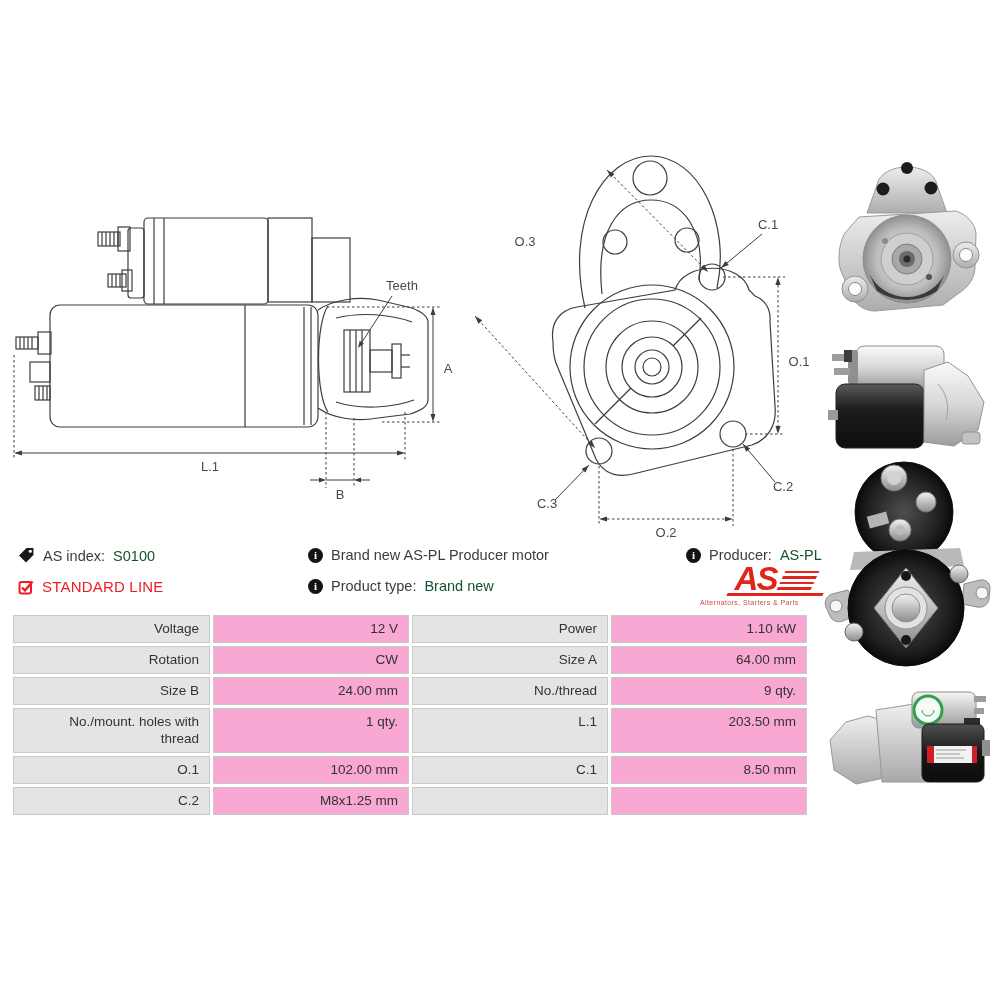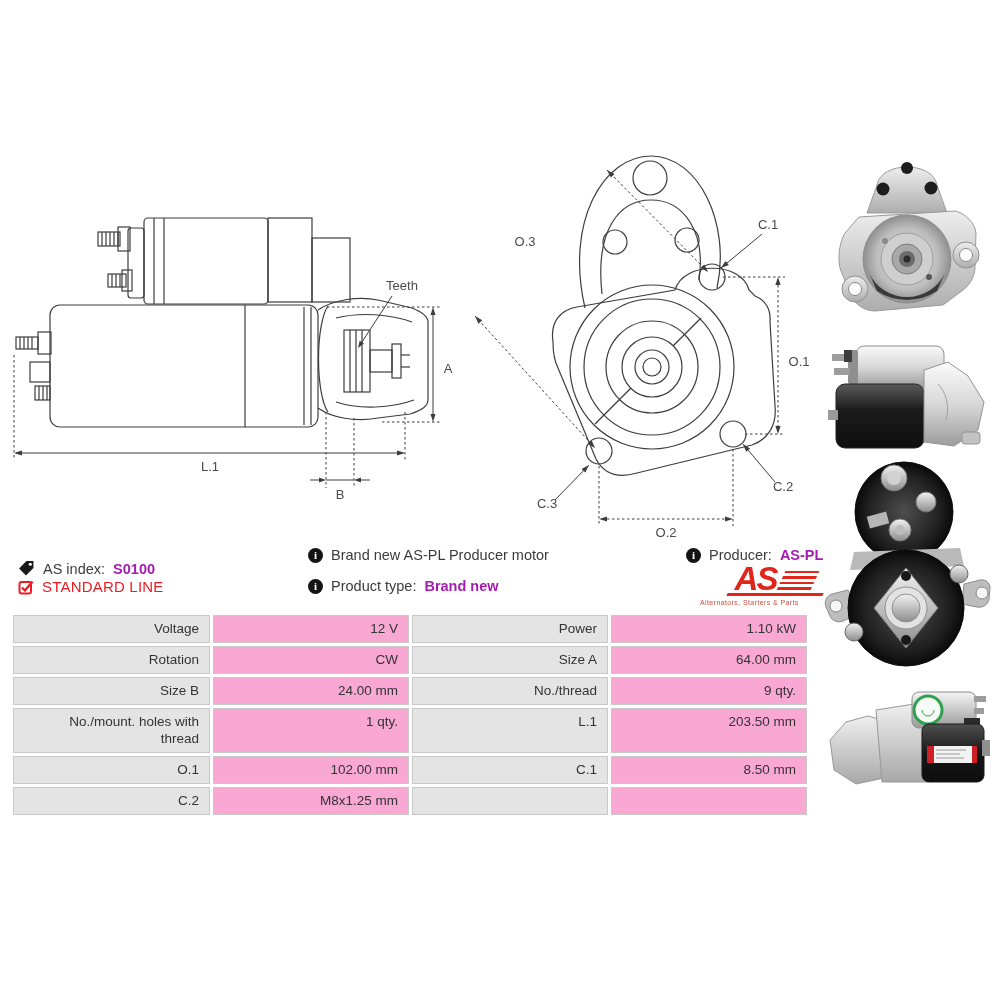--- a/index.html
+++ b/index.html
@@ -3,21 +3,21 @@
 <meta charset="utf-8">
 <style>
   html,body{margin:0;padding:0;background:#fff;}
   #canvas{position:relative;width:1000px;height:1000px;background:#ffffff;
           font-family:"Liberation Sans",sans-serif;overflow:hidden;}
   .abs{position:absolute;}
 
   
   .info-item{position:absolute;display:flex;align-items:center;gap:8px;
              font-size:14.5px;color:#3c3c3c;white-space:nowrap;}
-  .info-item .val{font-weight:bold;color:#a21caf;}
+  .info-item .val{font-weight:normal;color:#14532d;}
   .info-i{display:inline-flex;align-items:center;justify-content:center;
           width:15px;height:15px;border-radius:50%;background:#141414;color:#fff;
           font-size:11px;font-weight:bold;font-family:"Liberation Serif",serif;flex:0 0 auto;}
   .standard{font-weight:normal;font-size:15px;color:#ed1c24;letter-spacing:.2px;}
 
   
   .aspl-logo{position:absolute;left:700px;top:564px;width:150px;text-align:left;}
   .logo-row{display:flex;align-items:flex-end;justify-content:center;height:28px;}
   .logo-as{font-size:33px;line-height:26px;font-weight:bold;font-style:italic;
            color:#e1251b;letter-spacing:-2px;}
@@ -292,21 +292,21 @@
     <circle cx="102" cy="26" r="14" fill="#f6fbf7" stroke="#31a04f" stroke-width="3"></circle>
     <path d="M96,26 a6,6 0 1 0 12,0" stroke="#31a04f" fill="none"></path>
     <rect x="96" y="40" width="62" height="58" rx="7" fill="url(#g4b)" stroke="#1a1a1a"></rect>
     <rect x="101" y="62" width="50" height="17" fill="#f2f2f2"></rect>
     <rect x="101" y="62" width="7" height="17" fill="#cf2027"></rect>
     <rect x="146" y="62" width="5" height="17" fill="#cf2027"></rect>
     <path d="M110,66 h30 M110,70 h24 M110,74 h28" stroke="#9a9a9a" stroke-width="1"></path>
     <rect x="156" y="56" width="8" height="16" fill="#8f8f8f"></rect>
   </svg>
 
-  <div class="info-item" style="left:18px;top:560px;align-items:center;">
+  <div class="info-item" style="left:18px;top:547px;align-items:center;">
     <svg width="17" height="17" viewBox="0 0 16 16">
       <path d="M1,8 L8,1 H14.5 V7.5 L7.5,14.5 Z" fill="#1a1a1a"></path>
       <circle cx="11.6" cy="4" r="1.5" fill="#ffffff"></circle>
     </svg>
     <span>AS index:</span>
     <span class="val">S0100</span>
   </div>
 
   <div class="info-item" style="left:18px;top:578px;">
     <svg width="16" height="16" viewBox="0 0 16 16">

